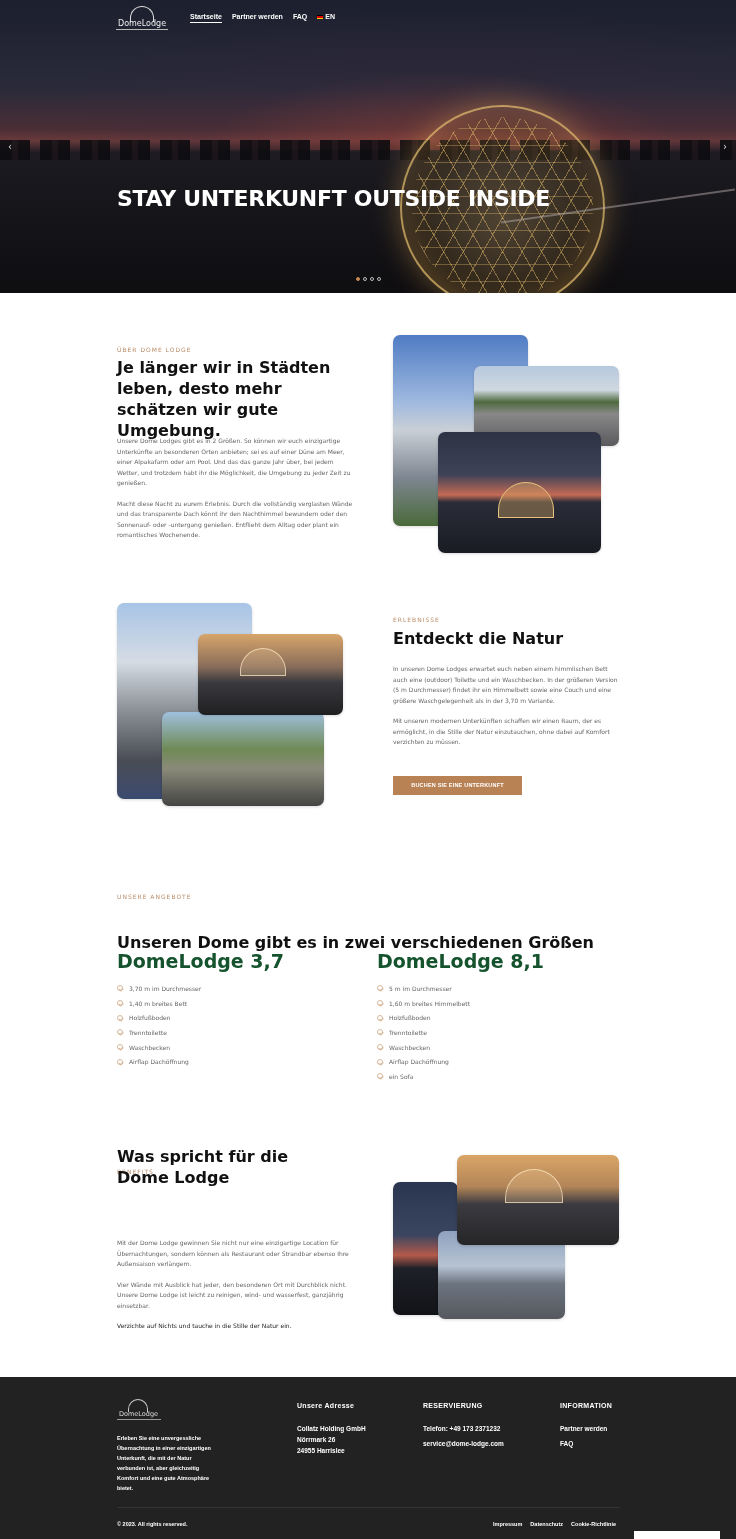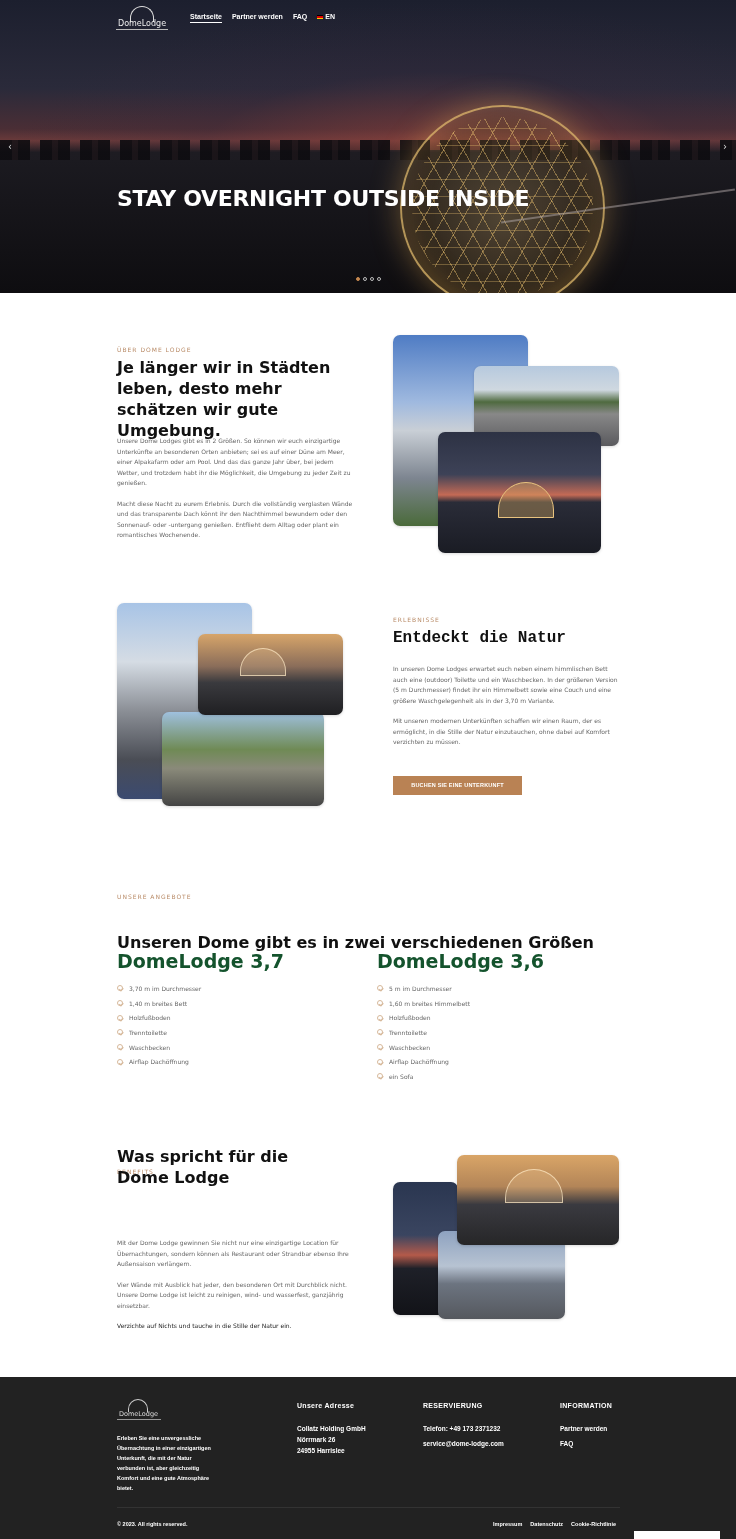--- a/index.html
+++ b/index.html
@@ -79,21 +79,21 @@
       <a class="active">Startseite</a>
       <a>Partner werden</a>
       <a>FAQ</a>
       <a><span class="flag"></span><span>EN</span></a>
     </div>
   </nav>
 
   <span class="arrow" style="left:8px">‹</span>
   <span class="arrow" style="left:723px">›</span>
 
-  <h1 class="hero-title">STAY OVERNIGHT OUTSIDE INSIDE</h1>
+  <h1 class="hero-title">STAY UNTERKUNFT OUTSIDE INSIDE</h1>
 
   <div class="dots">
     <span class="on"></span>
     <span></span>
     <span></span>
     <span></span>
   </div>
 </section>
 
 <div class="eyebrow" style="left:117px; top:346px;">ÜBER DOME LODGE</div>
@@ -108,21 +108,21 @@
   <div style="position:absolute; left:60px; top:50px; width:56px; height:36px; border-radius:28px 28px 0 0; border:1px solid #e8c37f; background:rgba(230,180,100,0.35);"></div>
 </div>
 
 <div class="photo" style="left:117px; top:603px; width:135px; height:196px; background: linear-gradient(180deg,#a8c4e6 0%,#d5dce4 30%,#8b8f96 55%,#4a4d55 80%,#3b4a70 100%);"></div>
 <div class="photo" style="left:162px; top:712px; width:162px; height:94px; background: linear-gradient(180deg,#9fc0de 0%,#6f8a55 40%,#8a8a7a 60%,#444 100%);"></div>
 <div class="photo" style="left:198px; top:634px; width:145px; height:81px; background: linear-gradient(180deg,#d7a56a 0%,#8a6d5a 40%,#3a3a3e 60%,#1f1f22 100%);">
   <div style="position:absolute; left:42px; top:14px; width:46px; height:28px; border-radius:23px 23px 0 0; border:1px solid rgba(255,235,200,0.7); background:rgba(255,220,170,0.2);"></div>
 </div>
 
 <div class="eyebrow" style="left:393px; top:616px;">ERLEBNISSE</div>
-<h2 class="h2" style="left:393px; top:628px; width:240px;font-family:Liberation Mono, monospace;">Entdeckt die Natur</h2>
+<h2 class="h2" style="left:393px; top:628px; width:240px;">Entdeckt die Natur</h2>
 <div class="para" style="left:393px; top:664px; width:230px;">
   <p>In unseren Dome Lodges erwartet euch neben einem himmlischen Bett auch eine (outdoor) Toilette und ein Waschbecken. In der größeren Version (5 m Durchmesser) findet ihr ein Himmelbett sowie eine Couch und eine größere Waschgelegenheit als in der 3,70 m Variante.</p>
   <p>Mit unseren modernen Unterkünften schaffen wir einen Raum, der es ermöglicht, in die Stille der Natur einzutauchen, ohne dabei auf Komfort verzichten zu müssen.</p>
 </div>
 <div class="btn">BUCHEN SIE EINE UNTERKUNFT</div>
 
 <div class="eyebrow" style="left:117px; top:893px;">UNSERE ANGEBOTE</div>
 <h2 class="h2" style="left:117px; top:904px; width:500px;margin-top:28px;">Unseren Dome gibt es in zwei verschiedenen Größen</h2>
 
 <h3 class="h3" style="left:117px; top:950px;">DomeLodge 3,7</h3>
@@ -146,21 +146,21 @@
   <li>
       <span class="chk"></span>
       <span>Waschbecken</span>
     </li>
   <li>
       <span class="chk"></span>
       <span>Airflap Dachöffnung</span>
     </li>
 </ul>
 
-<h3 class="h3" style="left:377px; top:950px;">DomeLodge 3,6</h3>
+<h3 class="h3" style="left:377px; top:950px;">DomeLodge 8,1</h3>
 <ul class="feat" style="left:377px; top:981px;">
   <li>
       <span class="chk"></span>
       <span>5 m im Durchmesser</span>
     </li>
   <li>
       <span class="chk"></span>
       <span>1,60 m breites Himmelbett</span>
     </li>
   <li>

